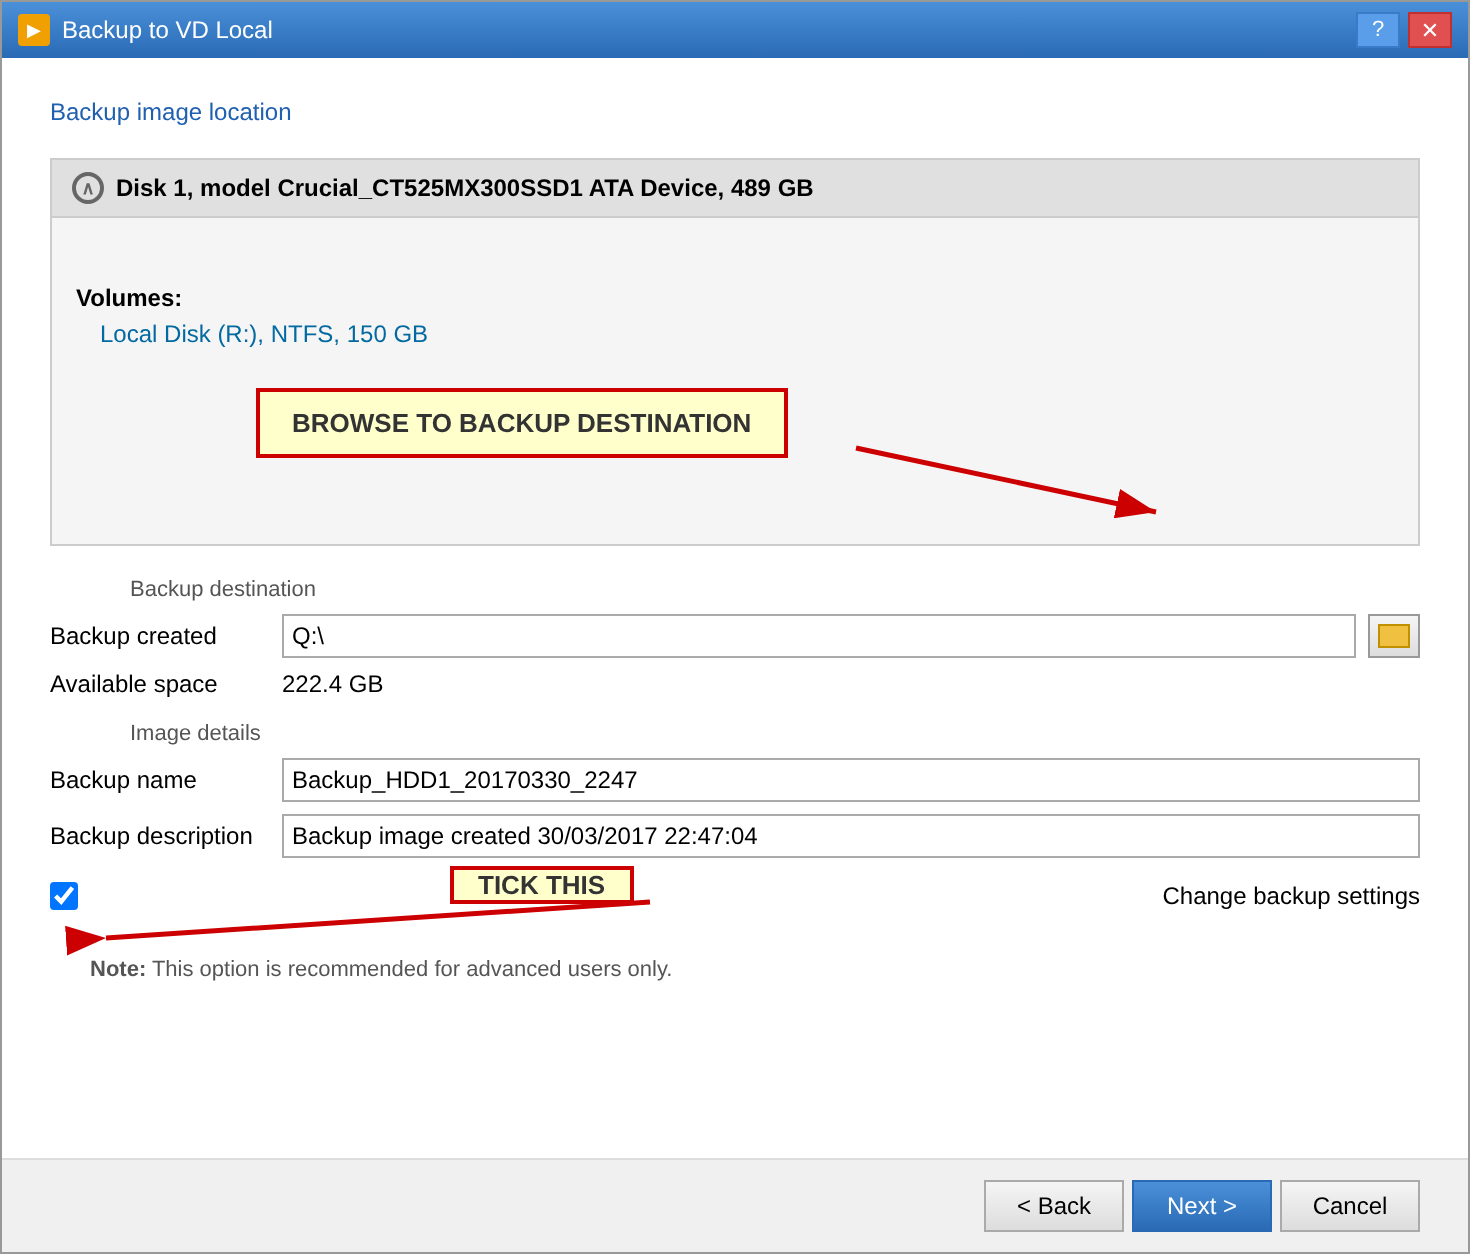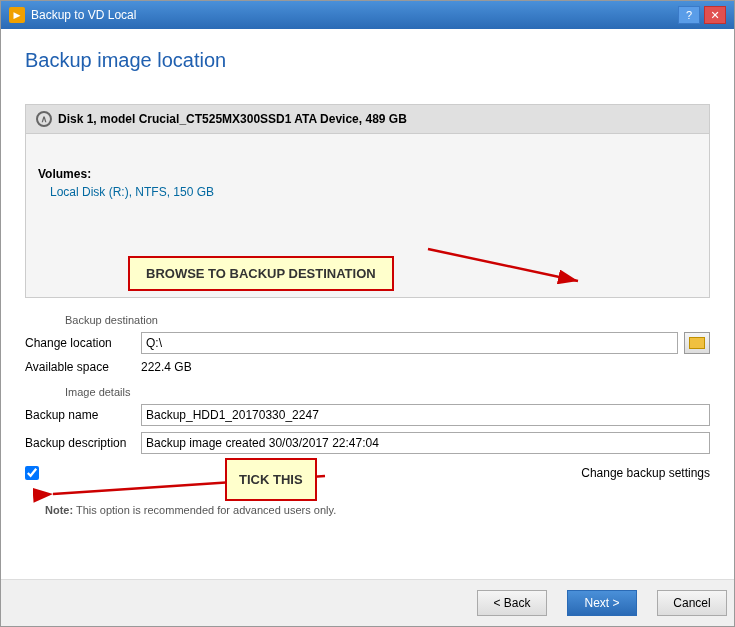--- a/index.html
+++ b/index.html
@@ -69,24 +69,24 @@
       background: #e05050;
       border-color: #c03030;
     }
     .content {
       flex: 1;
       padding: 20px 24px;
       background: #ffffff;
       overflow: hidden;
     }
     .page-title {
-      font-size: 20px;
+      font-size: 12px;
       color: #2060b0;
       font-weight: normal;
-      margin-bottom: 32px;
+      margin-bottom: 16px;
     }
     .disk-box {
       border: 1px solid #ccc;
       background: #f5f5f5;
       margin-bottom: 16px;
     }
     .disk-header {
       background: #e0e0e0;
       padding: 6px 10px;
       display: flex;
@@ -205,26 +205,26 @@
     .note-text {
       font-size: 11px;
       color: #555;
       margin-left: 20px;
     }
     .note-text em {
       font-style: normal;
       font-weight: bold;
     }
     .footer {
-      padding: 10px 7px;
+      padding: 10px 24px;
       border-top: 1px solid #ddd;
       background: #f0f0f0;
       display: flex;
       justify-content: flex-end;
-      gap: 20px;
+      gap: 4px;
       align-items: flex-start;
       flex-shrink: 0;
     }
     .footer-btn {
       min-width: 70px;
       height: 26px;
       border: 1px solid #aaa;
       background: linear-gradient(to bottom, #f5f5f5, #ddd);
       cursor: pointer;
       font-size: 12px;
@@ -263,40 +263,40 @@
       <div class="disk-box">
         <div class="disk-header">
           <div class="disk-header-icon">∧</div>
           <span>Disk 1, model Crucial_CT525MX300SSD1 ATA Device, 489 GB</span>
         </div>
         <div class="disk-body">
           <div class="volumes-label">Volumes:</div>
           <div class="volume-item">Local Disk (R:), NTFS, 150 GB</div>
 
           <div style="position:relative; height:80px; margin-top:10px;">
-            <div style="position:absolute; left:90px; top:10px; border:2px solid #cc0000; background:#ffffcc; padding:8px 16px; font-size:13px; font-weight:bold; color:#333; z-index:10;margin-top:37px;">
+            <div style="position:absolute; left:90px; top:10px; border:2px solid #cc0000; background:#ffffcc; padding:8px 16px; font-size:13px; font-weight:bold; color:#333; z-index:10;">
               <span>BROWSE TO BACKUP DESTINATION</span>
             </div>
             <svg style="position:absolute;left:0;top:0;width:100%;height:100%;pointer-events:none;">
               <defs>
                 <marker id="arrowhead" markerWidth="8" markerHeight="6" refX="8" refY="3" orient="auto">
                   <polygon points="0 0, 8 3, 0 6" fill="#cc0000"></polygon>
                 </marker>
               </defs>
               <line x1="390" y1="40" x2="540" y2="72" stroke="#cc0000" stroke-width="2.5" marker-end="url(#arrowhead)"></line>
             </svg>
           </div>
         </div>
       </div>
     </div>
 
     <div class="backup-dest-section">
       <div class="section-label">Backup destination</div>
       <div class="field-row">
-        <span class="field-label">Change location</span>
+        <span class="field-label">Backup created</span>
         <input class="field-input" type="text" value="Q:\" style="">
         <div class="browse-btn">
           <div class="browse-btn-icon"></div>
         </div>
       </div>
       <div class="avail-row">
         <span class="avail-label">Available space</span>
         <span class="avail-value">222.4 GB</span>
       </div>
     </div>
@@ -316,21 +316,21 @@
     <div style="position:relative;">
 
       <svg style="position:absolute;left:0;top:-10px;width:500px;height:60px;pointer-events:none;z-index:10;">
         <defs>
           <marker id="arrowhead2" markerWidth="8" markerHeight="6" refX="0" refY="3" orient="auto">
             <polygon points="8 0, 0 3, 8 6" fill="#cc0000"></polygon>
           </marker>
         </defs>
         <line x1="300" y1="20" x2="28" y2="38" stroke="#cc0000" stroke-width="2.5" marker-end="url(#arrowhead2)"></line>
       </svg>
-      <div style="position:absolute;left:200px;top:-8px;border:2px solid #cc0000;background:#ffffcc;padding:12px 12px;font-size:13px;font-weight:bold;color:#333;z-index:10;">
+      <div style="position:absolute;left:200px;top:-8px;border:2px solid #cc0000;background:#ffffcc;padding:0 12px;font-size:13px;font-weight:bold;color:#333;z-index:10;">
         <span>TICK THIS</span>
       </div>
 
       <div class="checkbox-row">
         <input class="checkbox-input" type="checkbox" id="chk-settings" checked="" style="">
         <label class="checkbox-label" for="chk-settings">Change backup settings</label>
       </div>
       <div class="note-text">
         <em>Note:</em><span> This option is recommended for advanced users only.</span>
       </div>

